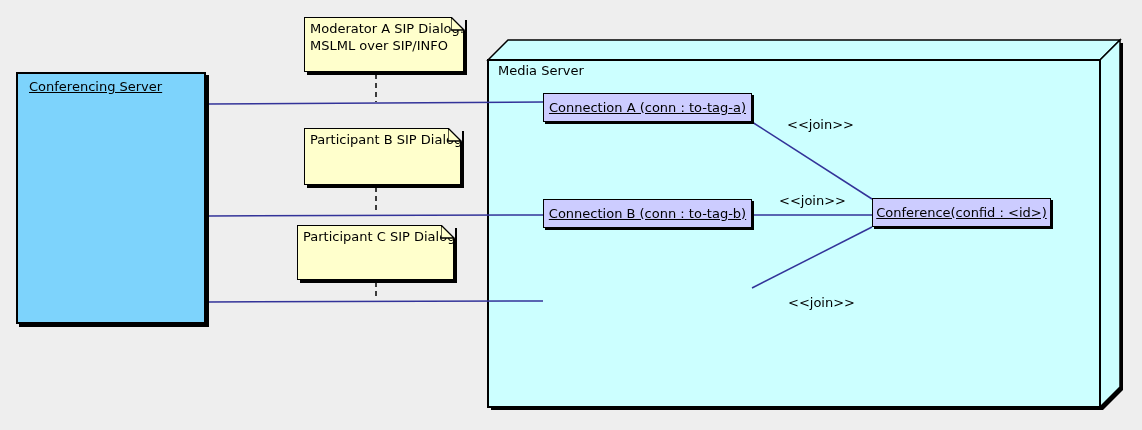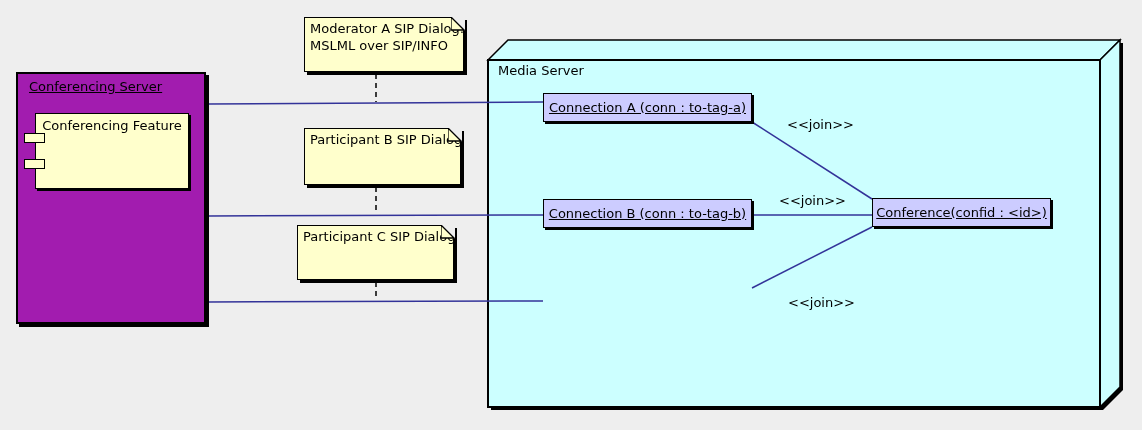--- a/index.html
+++ b/index.html
@@ -21,21 +21,21 @@
     left: 0; top: 0;
     z-index: 1;
   }
   .abs { position: absolute; box-sizing: border-box; }
   .z2 { z-index: 2; }
 
   
   .server-node {
     left: 16px; top: 72px;
     width: 190px; height: 252px;
-    background: #a21caf;
+    background: #7dd3fc;
     border: 2px solid #000;
     box-shadow: 3px 3px 0 #000;
   }
   .server-title {
     padding: 5px 0 0 11px;
     text-decoration: underline;
     white-space: nowrap;
   }
 
   
@@ -128,25 +128,20 @@
     <line x1="752" y1="215" x2="872" y2="215" stroke="#333399" stroke-width="1.5"></line>
     <line x1="752" y1="288" x2="872" y2="227" stroke="#333399" stroke-width="1.5"></line>
 
     <line x1="376" y1="74" x2="376" y2="102" stroke="#000" stroke-width="1.5" stroke-dasharray="5,4"></line>
     <line x1="376" y1="187" x2="376" y2="214" stroke="#000" stroke-width="1.5" stroke-dasharray="5,4"></line>
     <line x1="376" y1="282" x2="376" y2="300" stroke="#000" stroke-width="1.5" stroke-dasharray="5,4"></line>
   </svg>
 
   <div class="abs z2 server-node">
     <div class="server-title">Conferencing Server</div>
-    <div class="component">
-      <div class="component-label">Conferencing Feature</div>
-      <div class="port port1"></div>
-      <div class="port port2"></div>
-    </div>
   </div>
 
   <div class="abs z2 note note-a">
     <svg class="fold" width="14" height="14" viewBox="0 0 14 14">
       <polygon points="0,0 14,0 14,14" fill="#EEEEEE"></polygon>
       <polygon points="0,0 0,13 13,13" fill="#FFFFCC" stroke="#000" stroke-width="1.3"></polygon>
     </svg>
     <div>Moderator A SIP Dialog:</div>
     <div>MSLML over SIP/INFO</div>
   </div>

